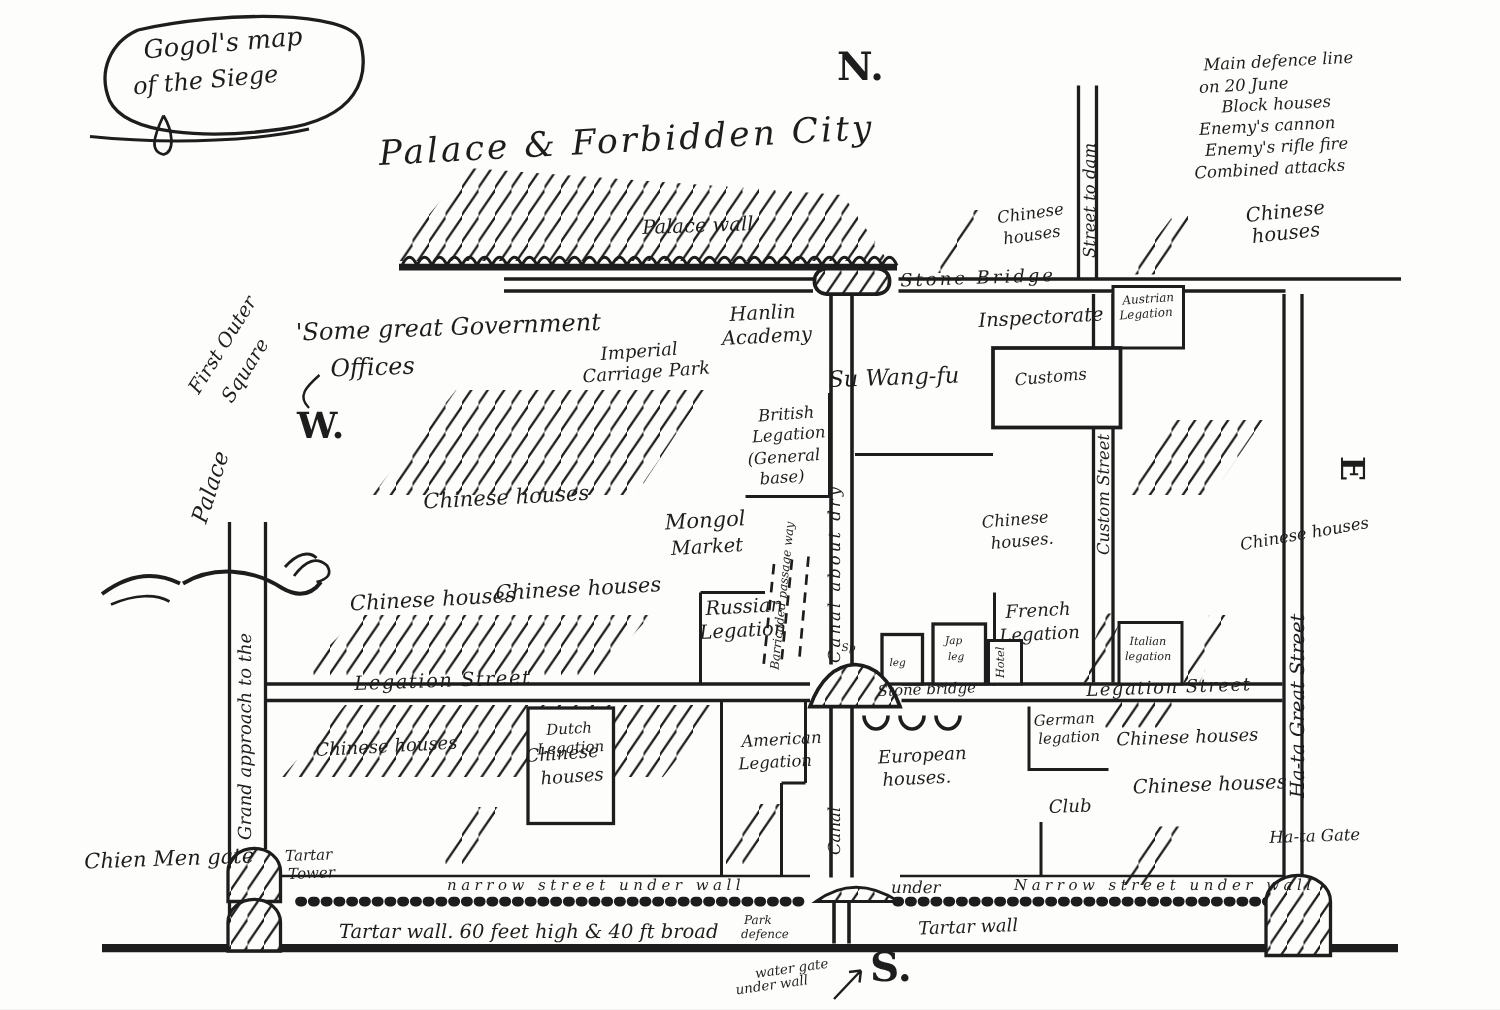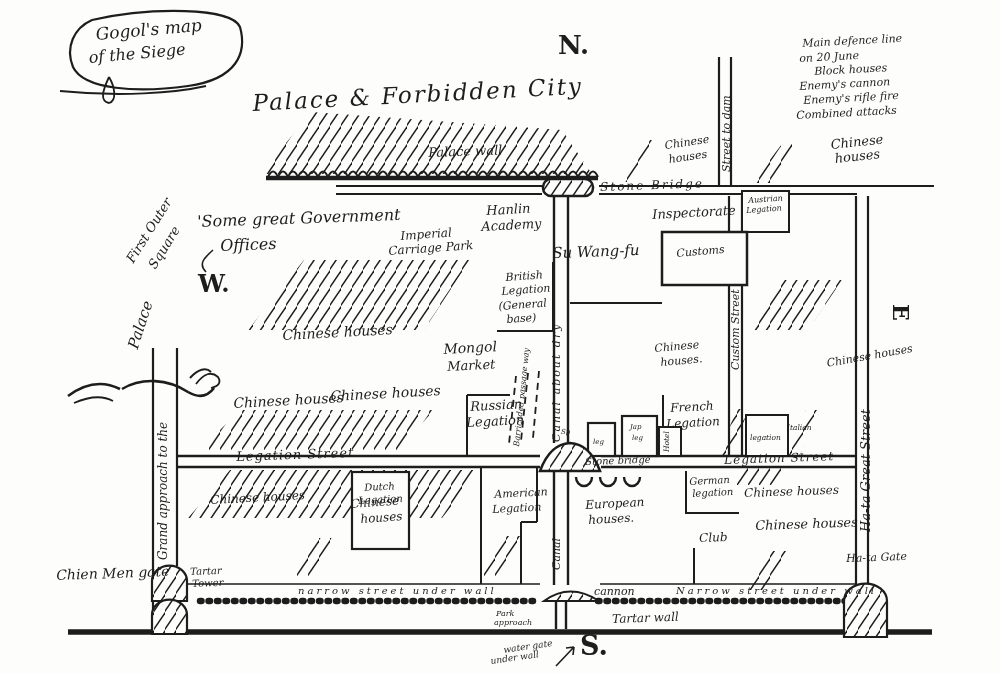--- a/index.html
+++ b/index.html
@@ -196,21 +196,21 @@
 <div class="lbl rm2" style="left:585px;top:457px;font-size:10px;">Stone bridge</div>
 
 <div class="lbl" style="left:561px;top:429px;font-size:7px;">Sp</div>
 <div class="lbl" style="left:593px;top:439px;font-size:7px;">leg</div>
 <div class="lbl" style="left:630px;top:424px;font-size:7px;">Jap</div>
 <div class="lbl" style="left:632px;top:435px;font-size:7px;">leg</div>
 <div class="lbl v90" style="left:663px;top:452px;font-size:7.5px;">Hotel</div>
 
 <div class="lbl rm3" style="left:670px;top:402px;font-size:12px;">French</div>
 <div class="lbl rm3" style="left:666px;top:418px;font-size:12px;">Legation</div>
-<div class="lbl" style="left:753px;top:424px;font-size:7.5px;margin-left:34px;">Italian</div>
+<div class="lbl" style="left:753px;top:424px;font-size:7.5px;">Italian</div>
 <div class="lbl" style="left:750px;top:434px;font-size:7.5px;">legation</div>
 <div class="lbl rm3" style="left:470px;top:400px;font-size:13px;">Russian</div>
 <div class="lbl rm3" style="left:466px;top:416px;font-size:13px;">Legation</div>
 
 <div class="lbl rm3" style="left:210px;top:494px;font-size:12px;">Chinese houses</div>
 <div class="lbl rm4" style="left:350px;top:498px;font-size:12px;">Chinese</div>
 <div class="lbl rm4" style="left:360px;top:513px;font-size:12px;">houses</div>
 <div class="lbl rm3" style="left:364px;top:483px;font-size:10px;">Dutch</div>
 <div class="lbl rm3" style="left:358px;top:496px;font-size:10px;">Legation</div>
 
@@ -227,22 +227,23 @@
 <div class="lbl rm2" style="left:755px;top:519px;font-size:13px;">Chinese houses</div>
 
 <div class="lbl v90" style="left:859px;top:532px;font-size:13px;">Ha-ta Great Street</div>
 <div class="lbl rm2" style="left:846px;top:553px;font-size:11px;">Ha-ta Gate</div>
 
 <div class="lbl rm2" style="left:56px;top:568px;font-size:14px;">Chien Men gate</div>
 <div class="lbl rm2" style="left:190px;top:567px;font-size:10px;">Tartar</div>
 <div class="lbl rm2" style="left:192px;top:579px;font-size:10px;">Tower</div>
 
 <div class="lbl" style="left:298px;top:586px;font-size:10px;letter-spacing:3px;">narrow street under wall</div>
-<div class="lbl" style="left:594px;top:586px;font-size:11px;">cannon</div>
+<div class="lbl" style="left:594px;top:586px;font-size:11px;">under</div>
 <div class="lbl" style="left:676px;top:586px;font-size:10px;letter-spacing:3px;">Narrow street under wall</div>
 
 <div class="lbl" style="left:496px;top:610px;font-size:8px;">Park</div>
-<div class="lbl" style="left:494px;top:619px;font-size:8px;">approach</div>
+<div class="lbl" style="left:494px;top:619px;font-size:8px;">defence</div>
 <div class="lbl rm2" style="left:612px;top:613px;font-size:12px;">Tartar wall</div>
+<div class="lbl" style="left:226px;top:615px;font-size:13px;">Tartar wall. 60 feet high &amp; 40 ft broad</div>
 <div class="lbl rm8" style="left:503px;top:646px;font-size:9px;">water gate</div>
 <div class="lbl rm8" style="left:490px;top:657px;font-size:9px;">under wall</div>
 
 </div>
 
 </body></html>

